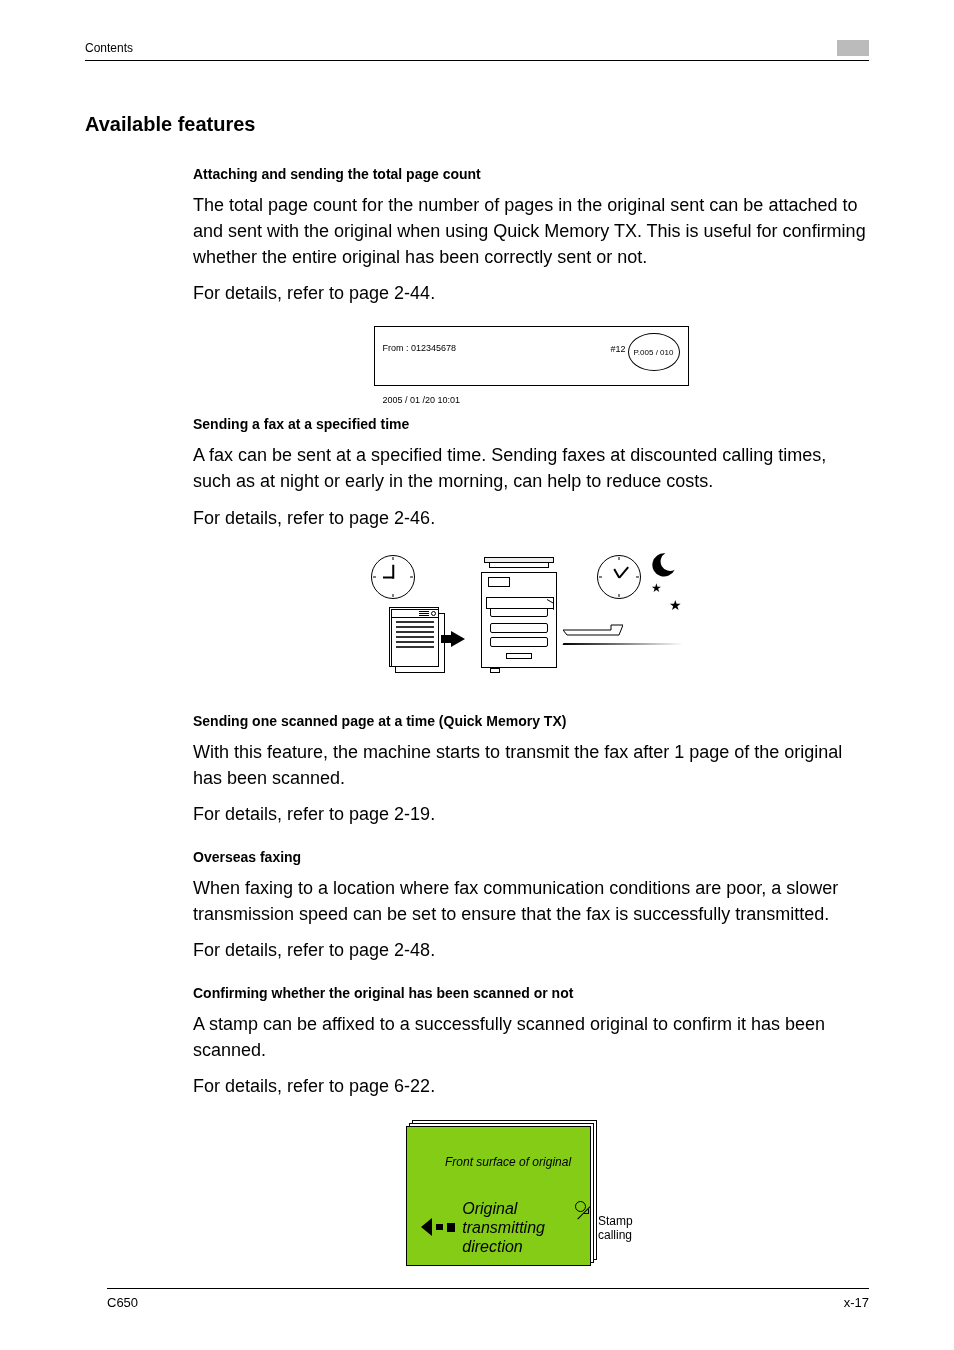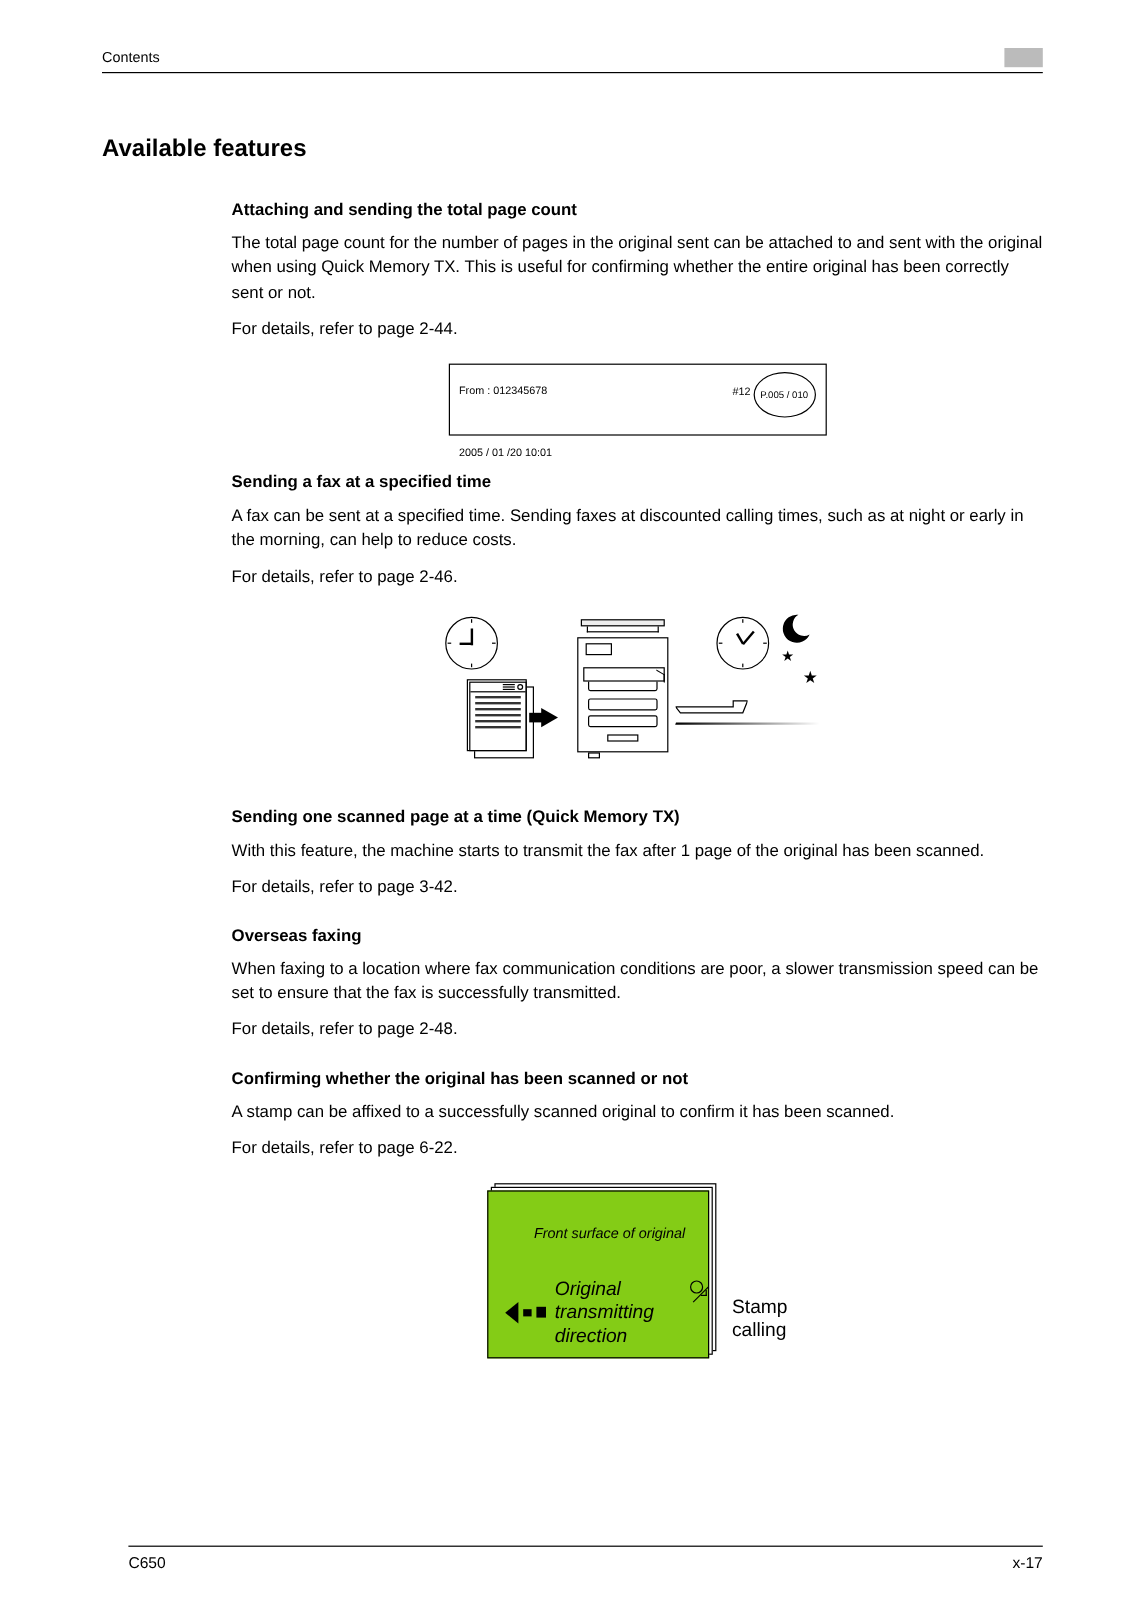--- a/index.html
+++ b/index.html
@@ -40,21 +40,21 @@
     .subsection {
       margin-left: 108px;
       margin-bottom: 22px;
     }
     .sub-heading {
       font-size: 14px;
       font-weight: bold;
       margin-bottom: 10px;
     }
     .body-text {
-      font-size: 14px;
+      font-size: 18px;
       line-height: 1.45;
       margin-bottom: 10px;
     }
     
     .fig1 {
       margin: 20px auto 30px auto;
       width: 315px;
       height: 60px;
       border: 1px solid #000;
       position: relative;
@@ -225,21 +225,21 @@
     .fig3 .stamp-circ::after{
       content:''; position:absolute; right:-4px; bottom:-3px; width:4px; height:4px; border-right:1.5px solid #000; border-bottom:1.5px solid #000;
     }
     .fig3 .leader {
       position: absolute; left: 184px; top: 86px; width: 18px; height: 18px;
       border-left:1px solid #000;
       transform: rotate(45deg);
       transform-origin: top left;
     }
     .fig3 .stamp-label {
-      position: absolute; left: 204px; top: 94px; font-size: 16px; line-height:1.2;
+      position: absolute; left: 192px; top: 94px; font-size: 12px; line-height:1.2;
     }
     .footer {
       position: absolute;
       bottom: 40px;
       left: 85px;
       right: 85px;
       border-top: 1px solid #000;
       padding-top: 6px;
       display: flex;
       justify-content: space-between;
@@ -333,21 +333,21 @@
             <path d="M0 7 L48 7 L48 2 L60 2 L56 12 L4 12 Z" fill="none" stroke="#000" stroke-width="1"></path>
           </svg>
       </div>
       <div class="shadow-line"></div>
     </div>
   </div>
 
   <div class="subsection">
     <div class="sub-heading">Sending one scanned page at a time (Quick Memory TX)</div>
     <div class="body-text">With this feature, the machine starts to transmit the fax after 1 page of the original has been scanned.</div>
-    <div class="body-text">For details, refer to page 3-42.</div>
+    <div class="body-text">For details, refer to page 2-19.</div>
   </div>
 
   <div class="subsection">
     <div class="sub-heading">Overseas faxing</div>
     <div class="body-text">When faxing to a location where fax communication conditions are poor, a slower transmission speed can be set to ensure that the fax is successfully transmitted.</div>
     <div class="body-text">For details, refer to page 2-48.</div>
   </div>
 
   <div class="subsection">
     <div class="sub-heading">Confirming whether the original has been scanned or not</div>

